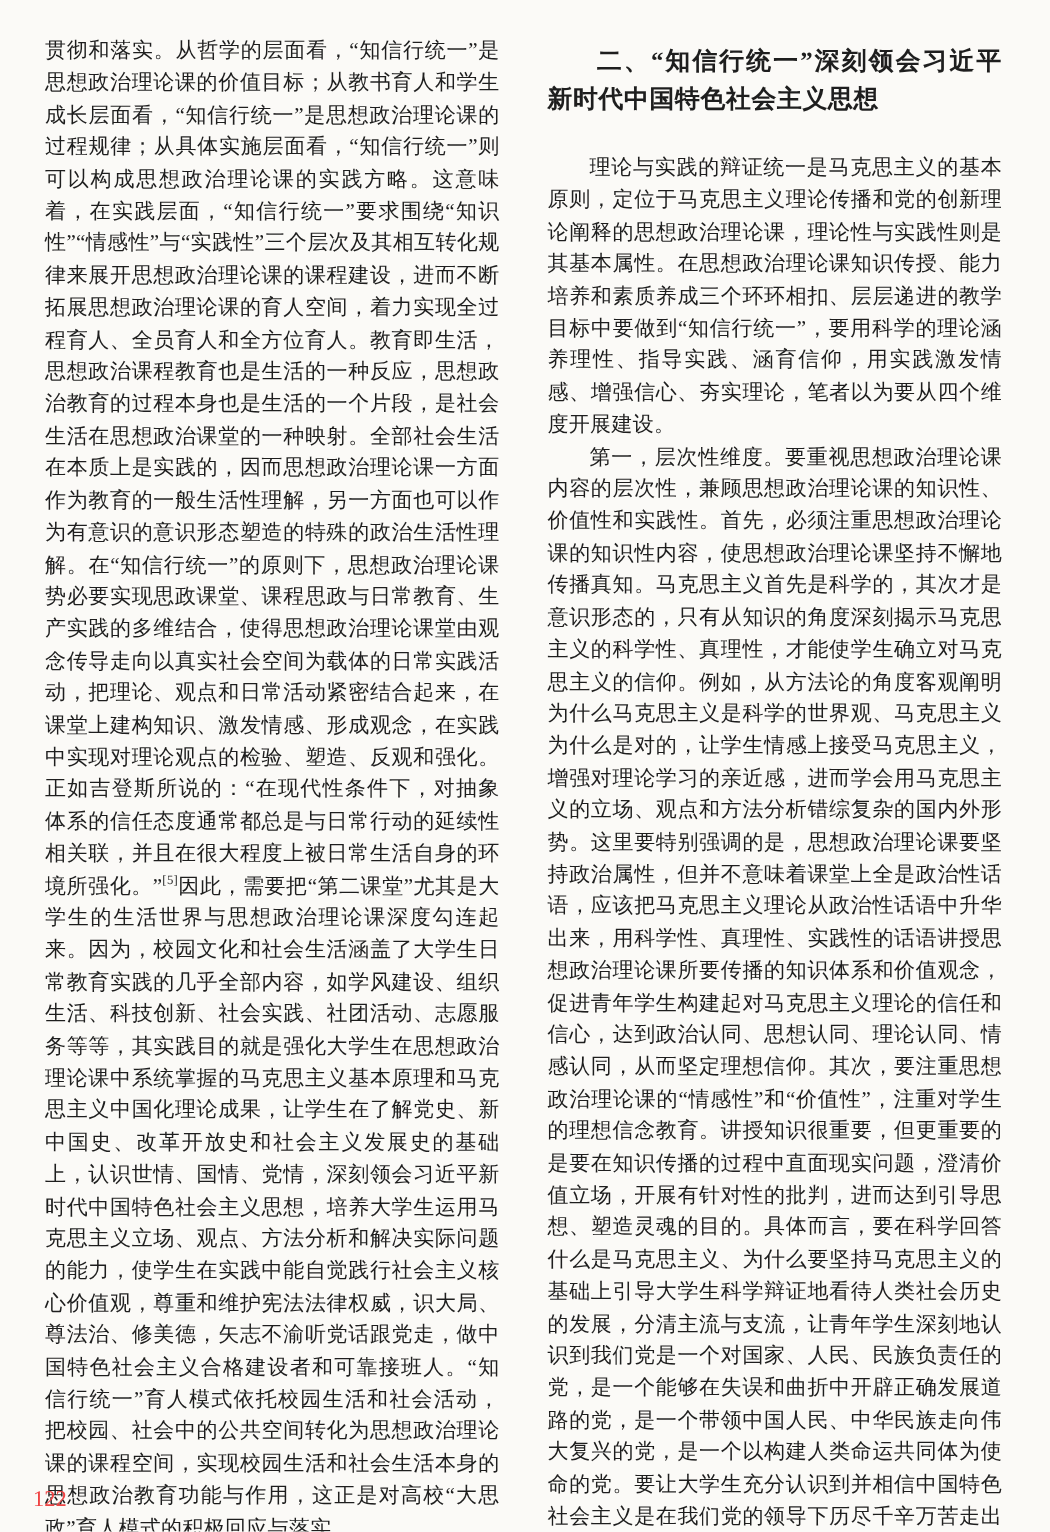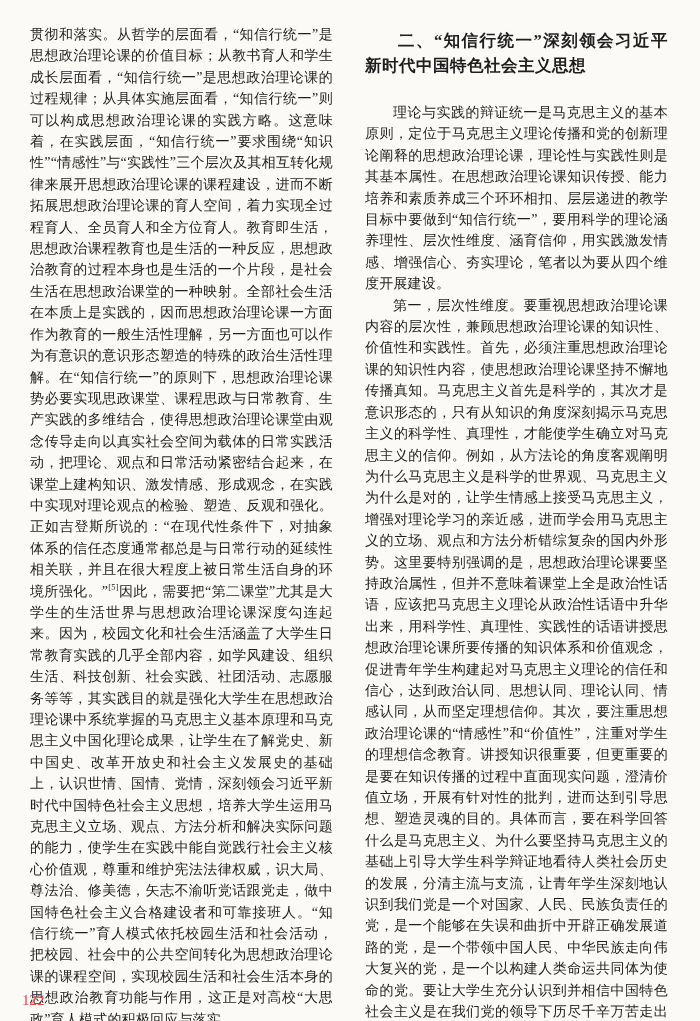--- a/index.html
+++ b/index.html
@@ -64,20 +64,20 @@
 
 <div class="page">
   <div class="columns">
 
     <div class="col">
       <p class="body-text"><span>贯彻和落实。从哲学的层面看，“知信行统一”是思想政治理论课的价值目标；从教书育人和学生成长层面看，“知信行统一”是思想政治理论课的过程规律；从具体实施层面看，“知信行统一”则可以构成思想政治理论课的实践方略。这意味着，在实践层面，“知信行统一”要求围绕“知识性”“情感性”与“实践性”三个层次及其相互转化规律来展开思想政治理论课的课程建设，进而不断拓展思想政治理论课的育人空间，着力实现全过程育人、全员育人和全方位育人。教育即生活，思想政治课程教育也是生活的一种反应，思想政治教育的过程本身也是生活的一个片段，是社会生活在思想政治课堂的一种映射。全部社会生活在本质上是实践的，因而思想政治理论课一方面作为教育的一般生活性理解，另一方面也可以作为有意识的意识形态塑造的特殊的政治生活性理解。在“知信行统一”的原则下，思想政治理论课势必要实现思政课堂、课程思政与日常教育、生产实践的多维结合，使得思想政治理论课堂由观念传导走向以真实社会空间为载体的日常实践活动，把理论、观点和日常活动紧密结合起来，在课堂上建构知识、激发情感、形成观念，在实践中实现对理论观点的检验、塑造、反观和强化。正如吉登斯所说的：“在现代性条件下，对抽象体系的信任态度通常都总是与日常行动的延续性相关联，并且在很大程度上被日常生活自身的环境所强化。”</span><sup class="citation-sup">[5]</sup><span>因此，需要把“第二课堂”尤其是大学生的生活世界与思想政治理论课深度勾连起来。因为，校园文化和社会生活涵盖了大学生日常教育实践的几乎全部内容，如学风建设、组织生活、科技创新、社会实践、社团活动、志愿服务等等，其实践目的就是强化大学生在思想政治理论课中系统掌握的马克思主义基本原理和马克思主义中国化理论成果，让学生在了解党史、新中国史、改革开放史和社会主义发展史的基础上，认识世情、国情、党情，深刻领会习近平新时代中国特色社会主义思想，培养大学生运用马克思主义立场、观点、方法分析和解决实际问题的能力，使学生在实践中能自觉践行社会主义核心价值观，尊重和维护宪法法律权威，识大局、尊法治、修美德，矢志不渝听党话跟党走，做中国特色社会主义合格建设者和可靠接班人。“知信行统一”育人模式依托校园生活和社会活动，把校园、社会中的公共空间转化为思想政治理论课的课程空间，实现校园生活和社会生活本身的思想政治教育功能与作用，这正是对高校“大思政”育人模式的积极回应与落实。</span></p>
     </div>
 
     <div class="col">
       <h2 class="section-heading">二、“知信行统一”深刻领会习近平新时代中国特色社会主义思想</h2>
-      <p class="body-text indent">理论与实践的辩证统一是马克思主义的基本原则，定位于马克思主义理论传播和党的创新理论阐释的思想政治理论课，理论性与实践性则是其基本属性。在思想政治理论课知识传授、能力培养和素质养成三个环环相扣、层层递进的教学目标中要做到“知信行统一”，要用科学的理论涵养理性、层次性维度、涵育信仰，用实践激发情感、增强信心、夯实理论，笔者以为要从四个维度开展建设。</p>
+      <p class="body-text indent">理论与实践的辩证统一是马克思主义的基本原则，定位于马克思主义理论传播和党的创新理论阐释的思想政治理论课，理论性与实践性则是其基本属性。在思想政治理论课知识传授、能力培养和素质养成三个环环相扣、层层递进的教学目标中要做到“知信行统一”，要用科学的理论涵养理性、指导实践、涵育信仰，用实践激发情感、增强信心、夯实理论，笔者以为要从四个维度开展建设。</p>
       <p class="body-text indent">第一，层次性维度。要重视思想政治理论课内容的层次性，兼顾思想政治理论课的知识性、价值性和实践性。首先，必须注重思想政治理论课的知识性内容，使思想政治理论课坚持不懈地传播真知。马克思主义首先是科学的，其次才是意识形态的，只有从知识的角度深刻揭示马克思主义的科学性、真理性，才能使学生确立对马克思主义的信仰。例如，从方法论的角度客观阐明为什么马克思主义是科学的世界观、马克思主义为什么是对的，让学生情感上接受马克思主义，增强对理论学习的亲近感，进而学会用马克思主义的立场、观点和方法分析错综复杂的国内外形势。这里要特别强调的是，思想政治理论课要坚持政治属性，但并不意味着课堂上全是政治性话语，应该把马克思主义理论从政治性话语中升华出来，用科学性、真理性、实践性的话语讲授思想政治理论课所要传播的知识体系和价值观念，促进青年学生构建起对马克思主义理论的信任和信心，达到政治认同、思想认同、理论认同、情感认同，从而坚定理想信仰。其次，要注重思想政治理论课的“情感性”和“价值性”，注重对学生的理想信念教育。讲授知识很重要，但更重要的是要在知识传播的过程中直面现实问题，澄清价值立场，开展有针对性的批判，进而达到引导思想、塑造灵魂的目的。具体而言，要在科学回答什么是马克思主义、为什么要坚持马克思主义的基础上引导大学生科学辩证地看待人类社会历史的发展，分清主流与支流，让青年学生深刻地认识到我们党是一个对国家、人民、民族负责任的党，是一个能够在失误和曲折中开辟正确发展道路的党，是一个带领中国人民、中华民族走向伟大复兴的党，是一个以构建人类命运共同体为使命的党。要让大学生充分认识到并相信中国特色社会主义是在我们党的领导下历尽千辛万苦走出来的伟大而正确的道路。最后，“知”“信”的成效最终落实在学生的具体行动</p>
     </div>
 
   </div>
 
   <div class="page-number">122</div>
 </div>
 
 </body></html>

